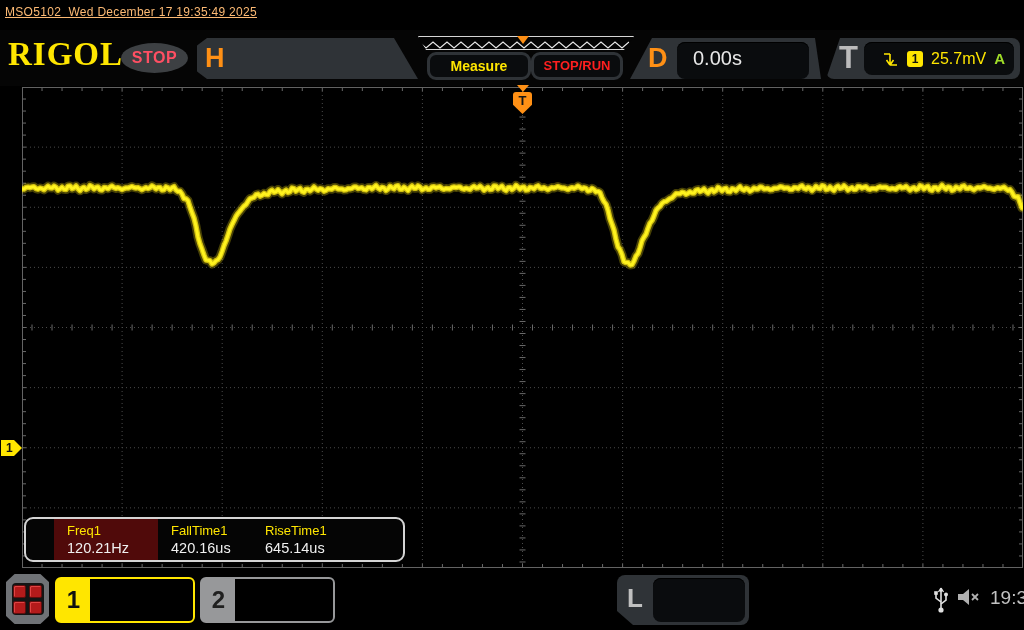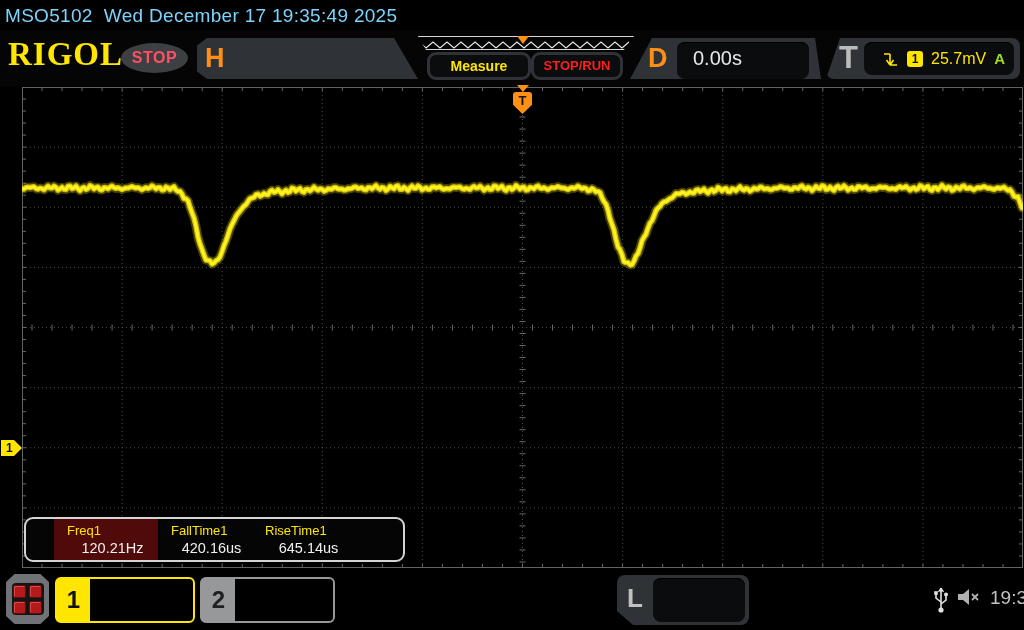--- a/index.html
+++ b/index.html
@@ -2,21 +2,21 @@
 <html><head>
 <meta charset="utf-8">
 <style>
   * { margin:0; padding:0; box-sizing:border-box; }
   html,body { width:1024px; height:630px; background:#000; overflow:hidden;
               font-family:"Liberation Sans", sans-serif; position:relative; }
 
   .abs { position:absolute; }
 
   
-  #title-bar { left:5px; top:5px; color:#7dd3fc; font-size:19px; white-space:pre; letter-spacing:0.3px; }
+  #title-bar { left:5px; top:5px; color:#fdba74; font-size:12px; white-space:pre; letter-spacing:0.3px;text-decoration:underline; }
 
   
   #header { left:0; top:30px; width:1024px; height:56px; background:#050505; }
   #logo { left:8px; top:6px; font-family:"Liberation Serif", serif; font-weight:bold;
           font-size:33px; color:#ffe600; letter-spacing:1px; }
   #run-state { left:121px; top:13px; width:67px; height:30px; background:#3d4043; border-radius:50%;
                color:#ff4f63; font-weight:bold; font-size:16px; text-align:center; line-height:30px;
                letter-spacing:0.5px; }
 
   .widget { background:#2f3337; }
@@ -68,21 +68,21 @@
                 clip-path:polygon(0 0,62% 0,100% 50%,62% 100%,0 100%);
                 color:#111; font-size:12px; font-weight:bold; text-align:left; line-height:16px;
                 padding-left:5px; }
 
   
   #meas-panel { left:24px; top:517px; width:381px; height:45px; background:#050505;
                 border:2px solid #d4d4d4; border-radius:9px; display:flex; padding-left:28px; }
   .meas-item { height:100%; padding:4px 0 0 13px; }
   .meas-item.hl { background:#500a0a; }
   .meas-label { font-size:13px; color:#ffe600; margin-bottom:2px; }
-  .meas-value { font-size:14.5px; color:#f0f0f0;text-align:center; }
+  .meas-value { font-size:14.5px; color:#f0f0f0; }
 
   
   #grid-btn { left:6px; top:574px; width:43px; height:50px; background:#6f7276; border-radius:8px;
               clip-path:polygon(20% 0,80% 0,100% 16%,100% 84%,80% 100%,20% 100%,0 84%,0 16%);
               display:flex; align-items:center; justify-content:center; }
   #grid-btn .pads { width:32px; height:32px; background:#141414; border-radius:4px; display:grid;
                     grid-template-columns:13px 13px; grid-template-rows:13px 13px; gap:3px;
                     padding:1px; place-content:center; }
   #grid-btn .pads span { background:#b31b1b; border:1px solid #5f0d0d; border-radius:2px;
                          box-shadow:inset 1px 1px 0 #e04444; }

